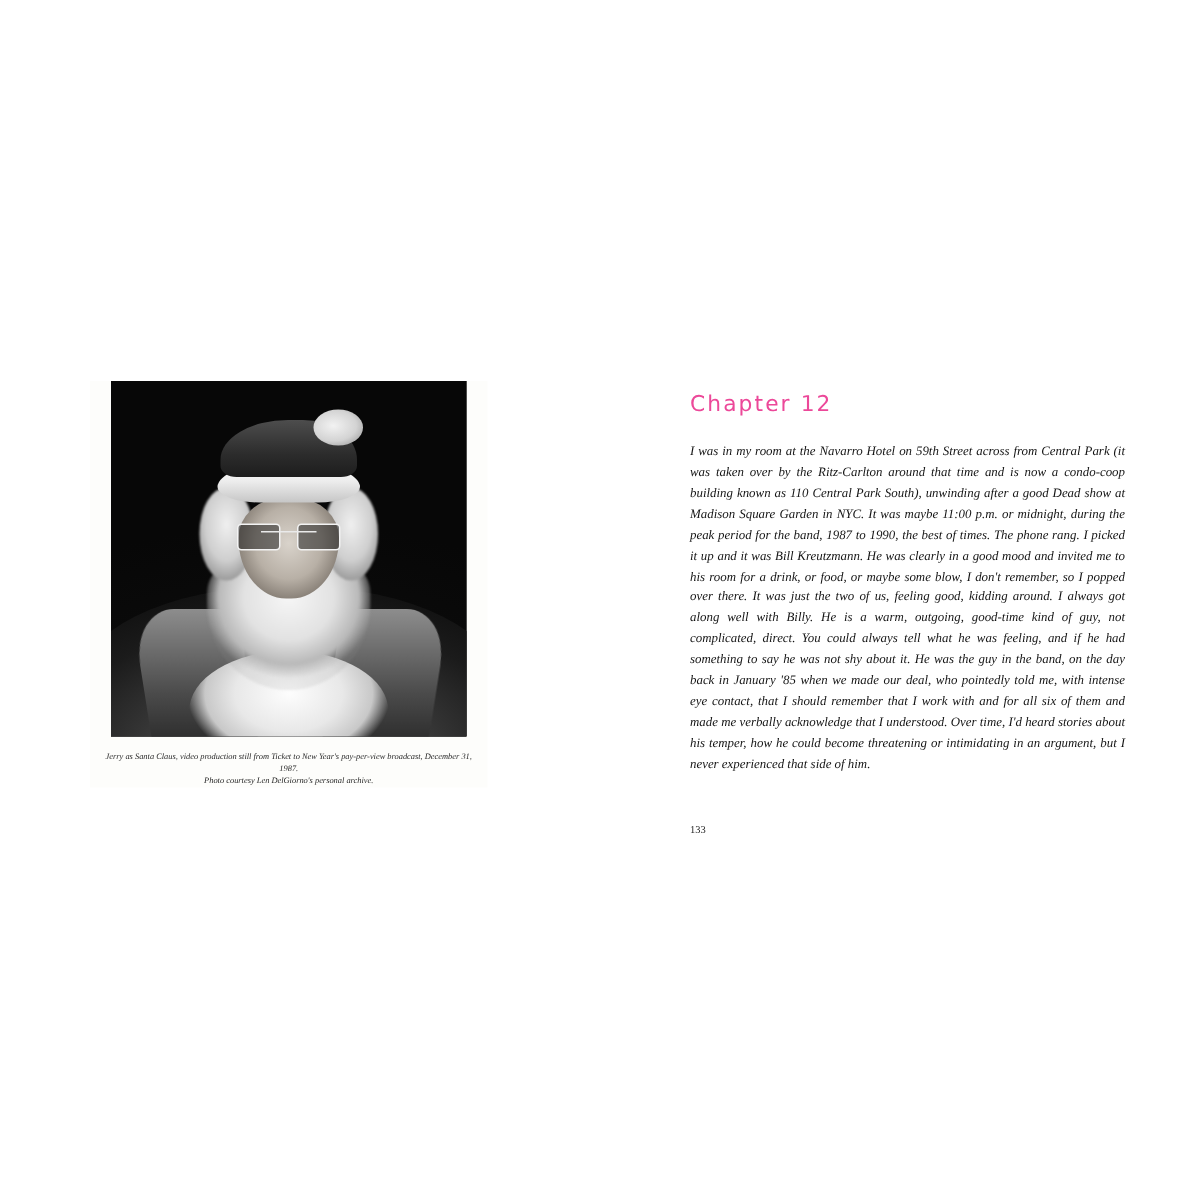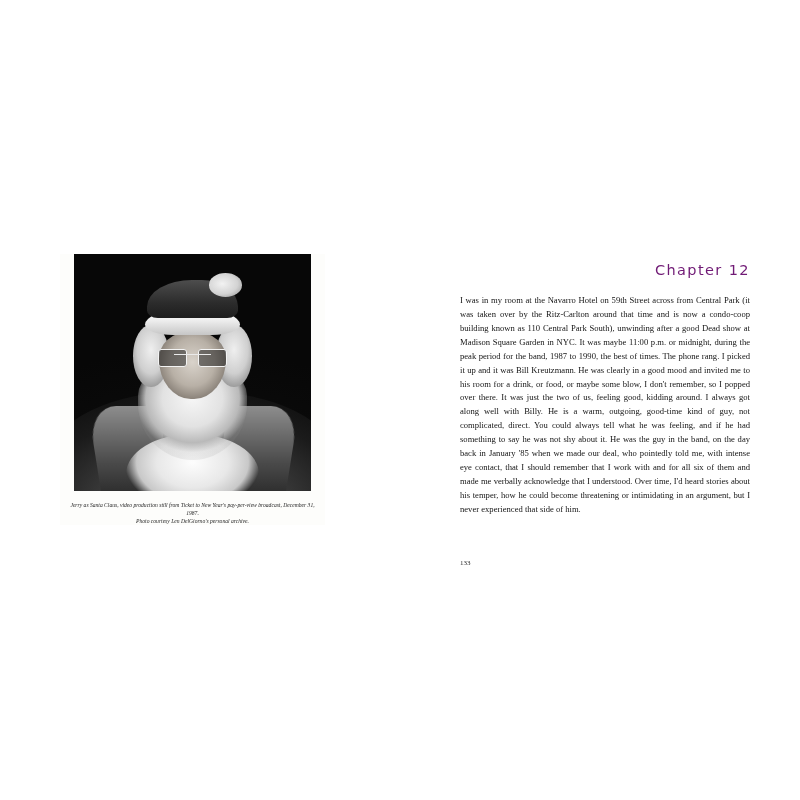--- a/index.html
+++ b/index.html
@@ -180,45 +180,46 @@
   .page-right {
     position: absolute;
     left: 460px;
     top: 262px;
     width: 290px;
   }
   .chapter-label {
     font-family: "DejaVu Sans", sans-serif;
     font-size: 14.5px;
     letter-spacing: 1.4px;
-    text-align: right;
-    color: #701a75;
+    text-align: left;
+    color: #ec4899;
     margin: 0 0 16px 0;
   }
   .chapter-title {
     font-family: "DejaVu Sans", sans-serif;
     font-weight: bold;
     font-size: 20px;
     line-height: 1.32;
     letter-spacing: 0.3px;
     text-align: right;
     color: #0d0d0d;
     margin: 0;
   }
   .chapter-title .t2 { display: block; }
   .body-copy {
     font-size: 8.6px;
     line-height: 1.62;
     text-align: justify;
     text-justify: inter-word;
     color: #141414;
     hyphens: auto;
+    font-style: italic;
   }
   .folio {
-    margin-top: 42px;
+    margin-top: 32px;
     text-align: left;
     font-size: 7px;
     color: #2a2a2a;
   }
 </style>
 </head>
 <body>
 
 <div class="spread">
 

